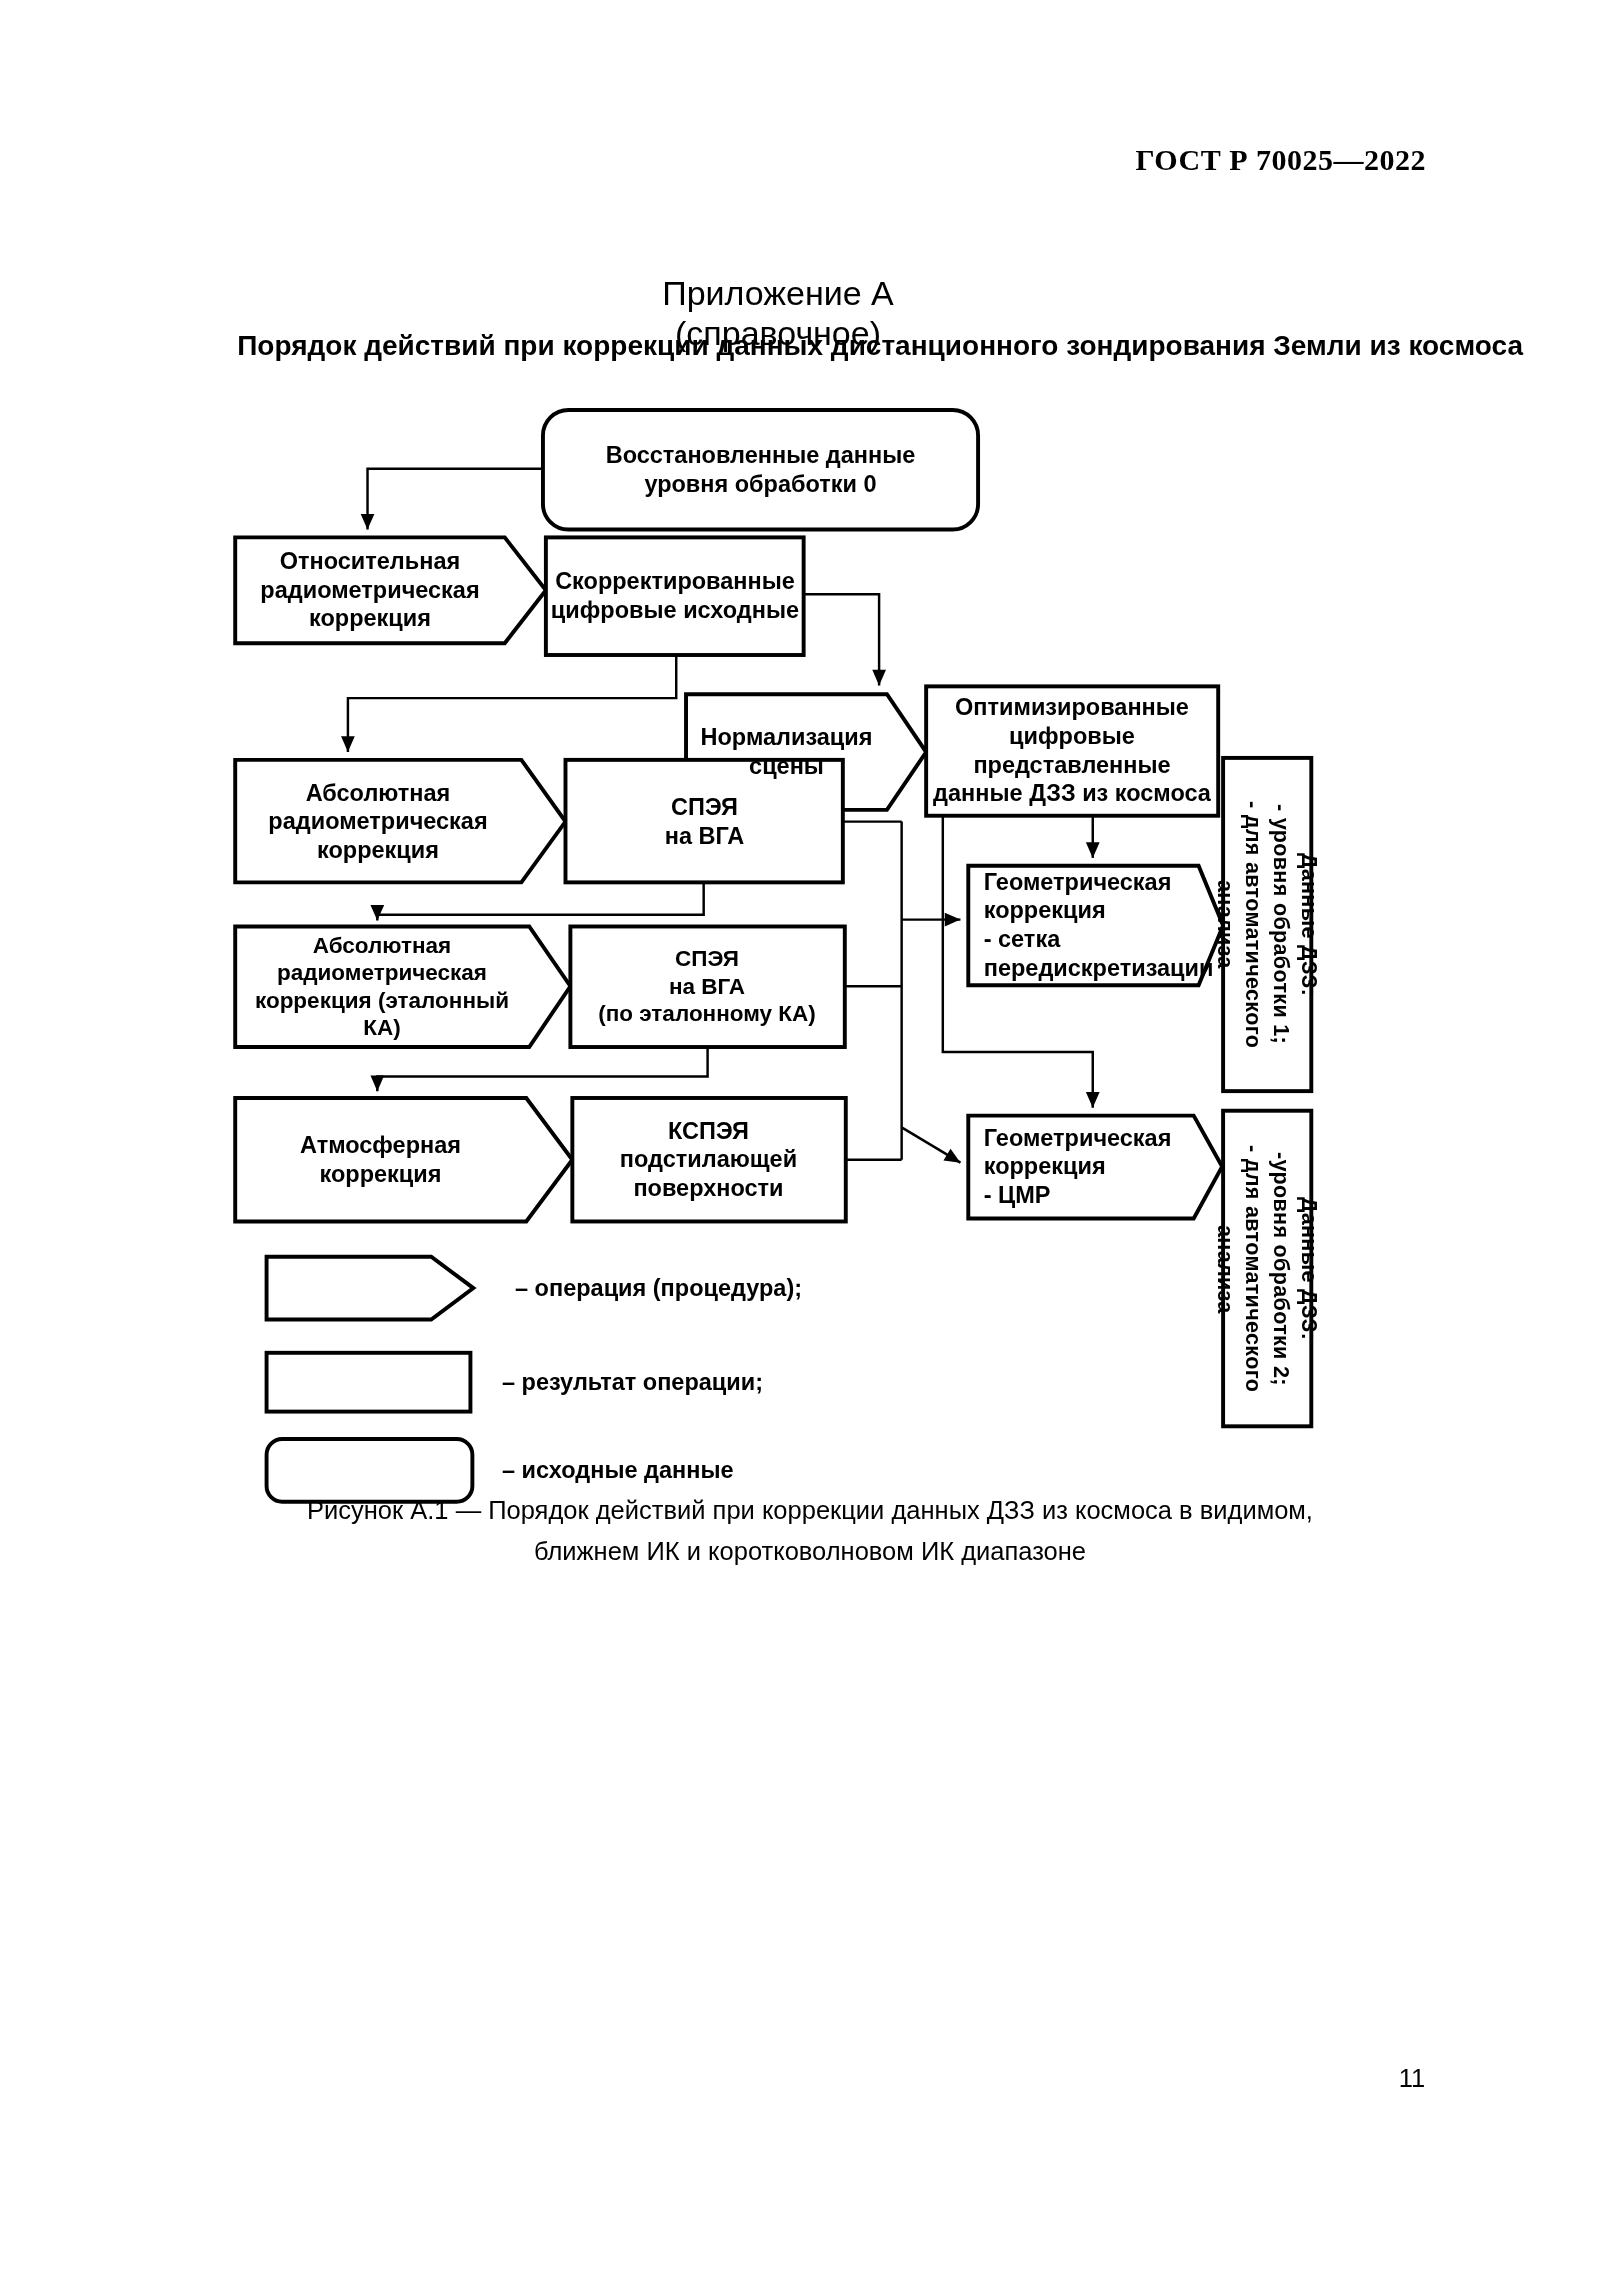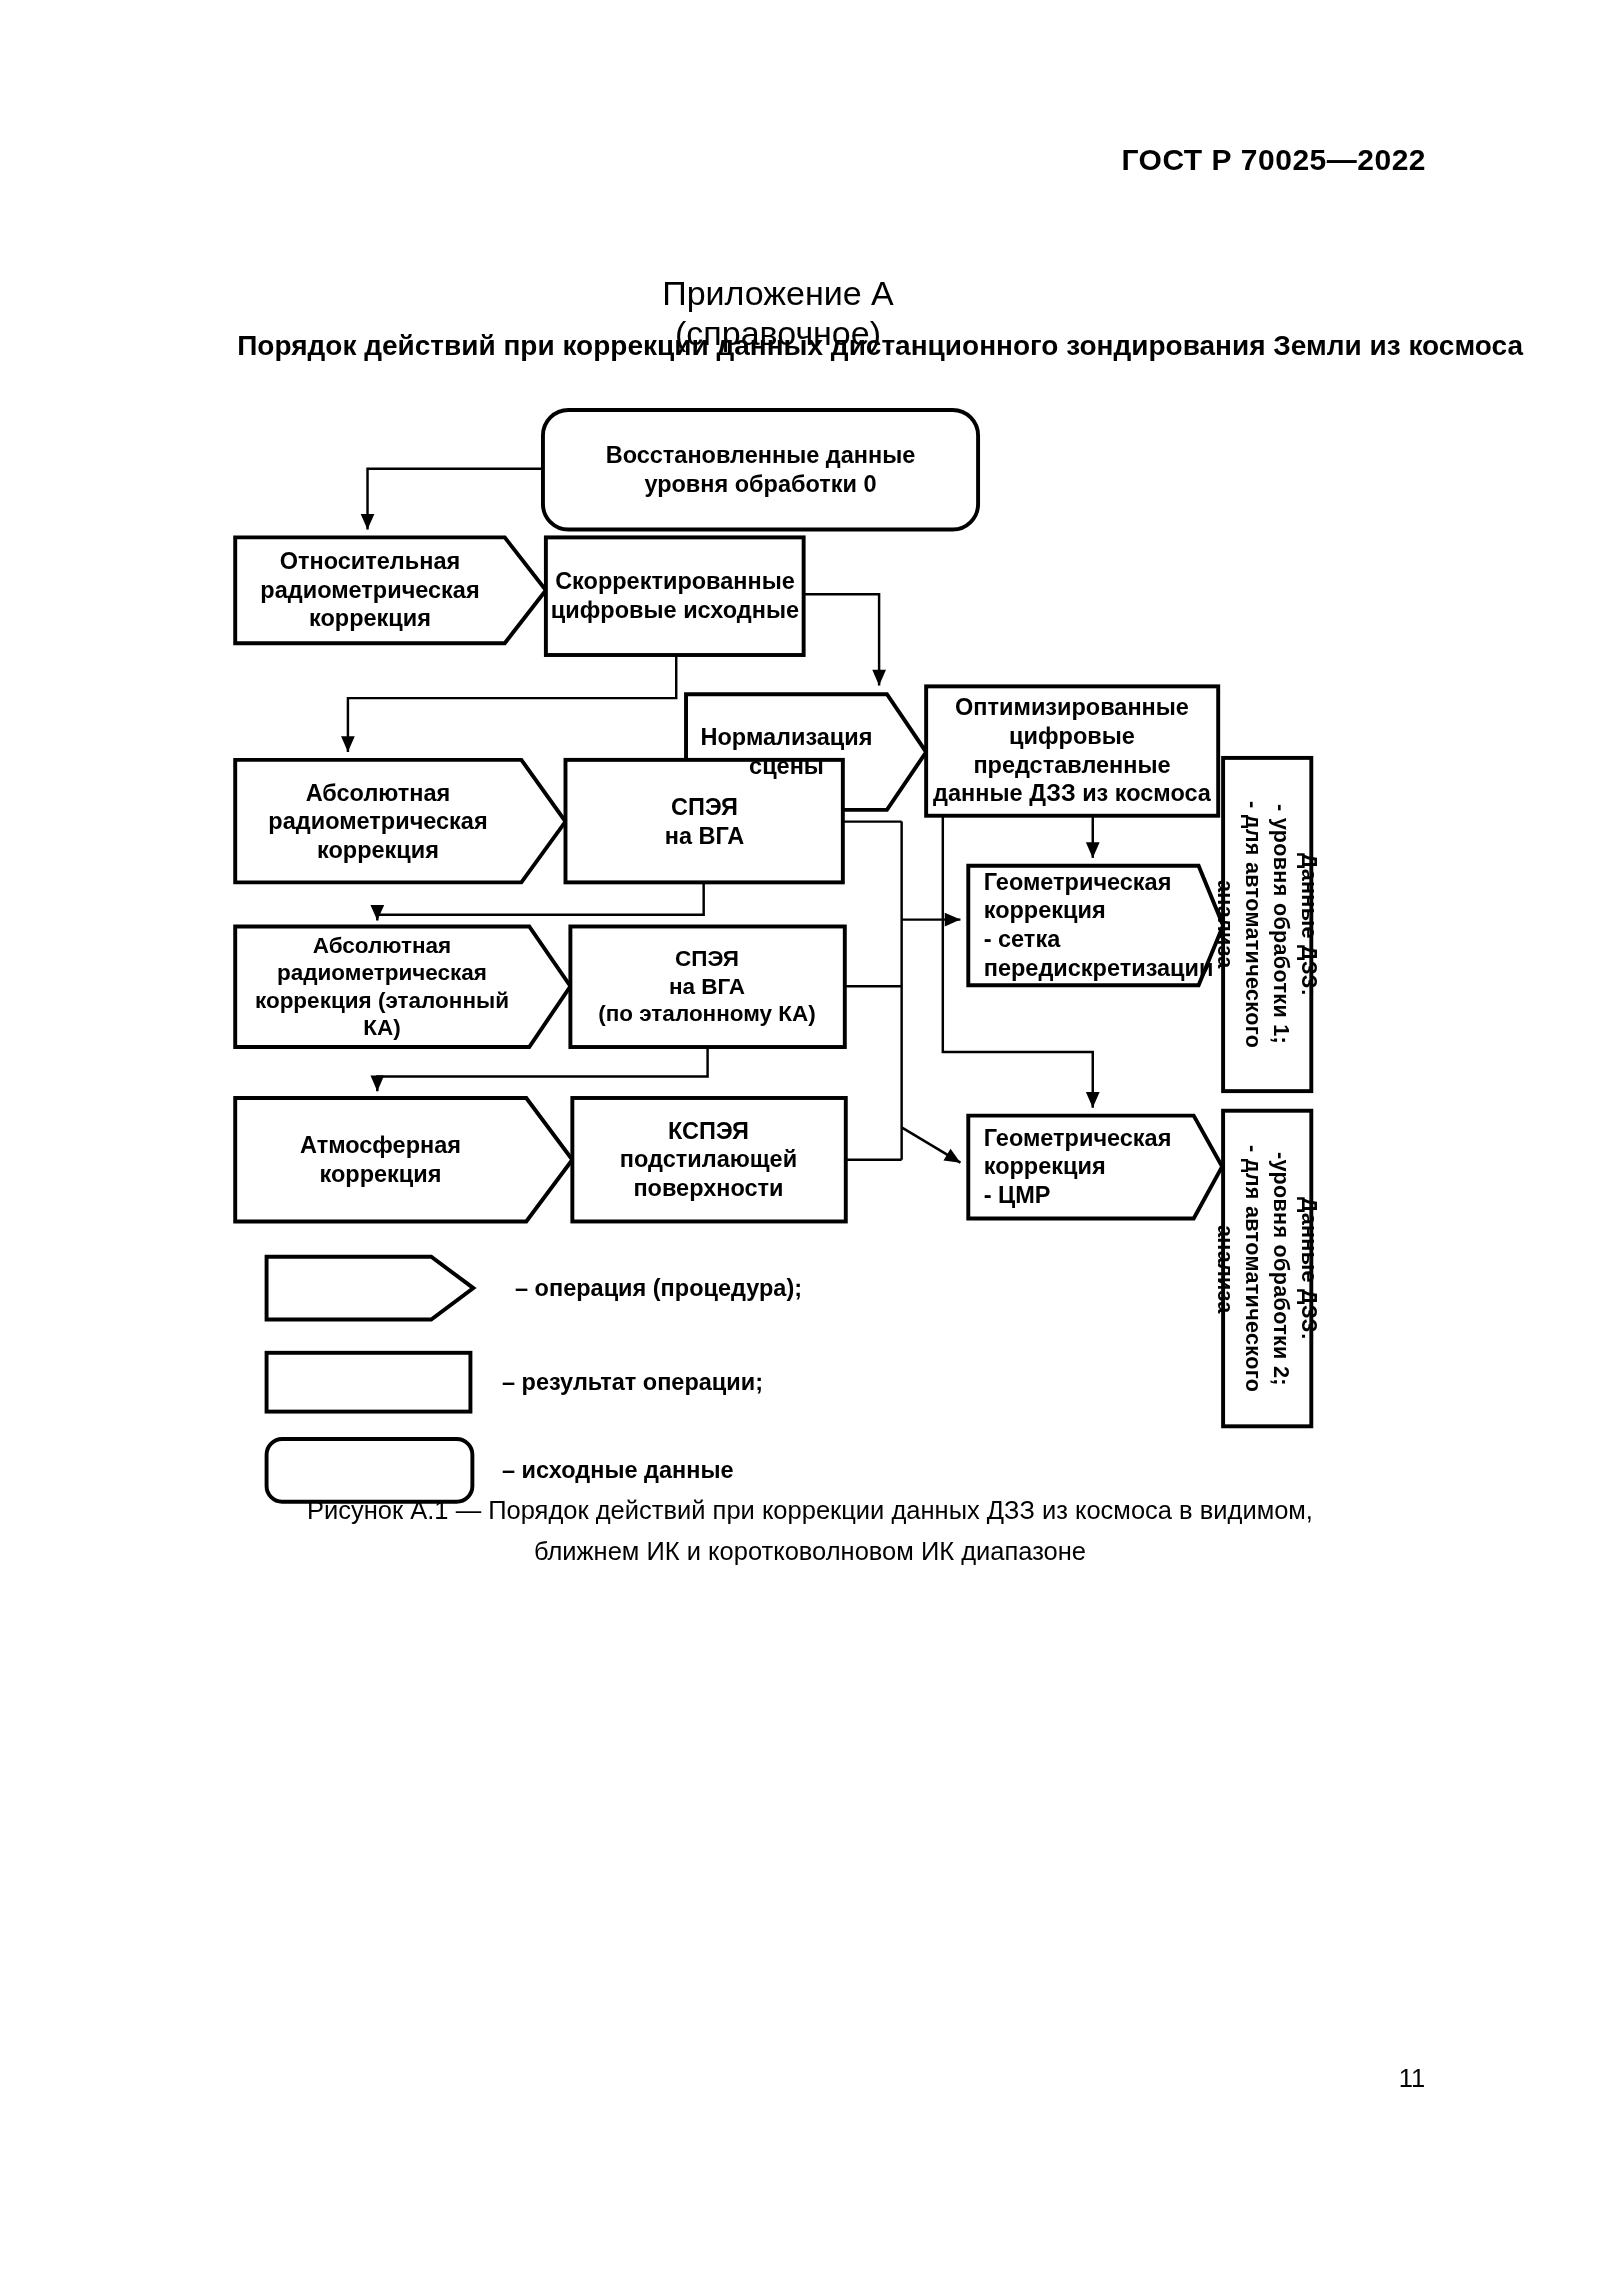--- a/index.html
+++ b/index.html
@@ -3,21 +3,21 @@
 <meta charset="utf-8">
 <style>
   html,body{margin:0;padding:0;background:#9a9a9a;}
   .page{
     position:relative;width:1621px;height:2293px;margin:0 auto;
     background:#ffffff;color:#000;
     font-family:"Liberation Sans","DejaVu Sans",sans-serif;
     overflow:hidden;
   }
   .abs{position:absolute;}
-  .doc-number{font-size:30px;font-weight:700;text-align:right;letter-spacing:0.5px;}
+  .doc-number{font-size:30px;font-weight:700;text-align:right;letter-spacing:0.5px;font-family:Liberation Serif, serif;}
   .appendix{font-size:34px;font-weight:400;text-align:center;}
   .main-title{font-size:28px;font-weight:700;text-align:right;}
   .diagram-svg{position:absolute;left:0;top:0;}
   .node-label{
     position:absolute;display:flex;align-items:center;justify-content:center;
     text-align:center;white-space:pre-line;
     font-size:23.5px;font-weight:600;line-height:1.22;
   }
   .node-label.small{font-size:22.5px;}
   .node-label.left{justify-content:flex-start;text-align:left;padding-left:15.7px;box-sizing:border-box;}

